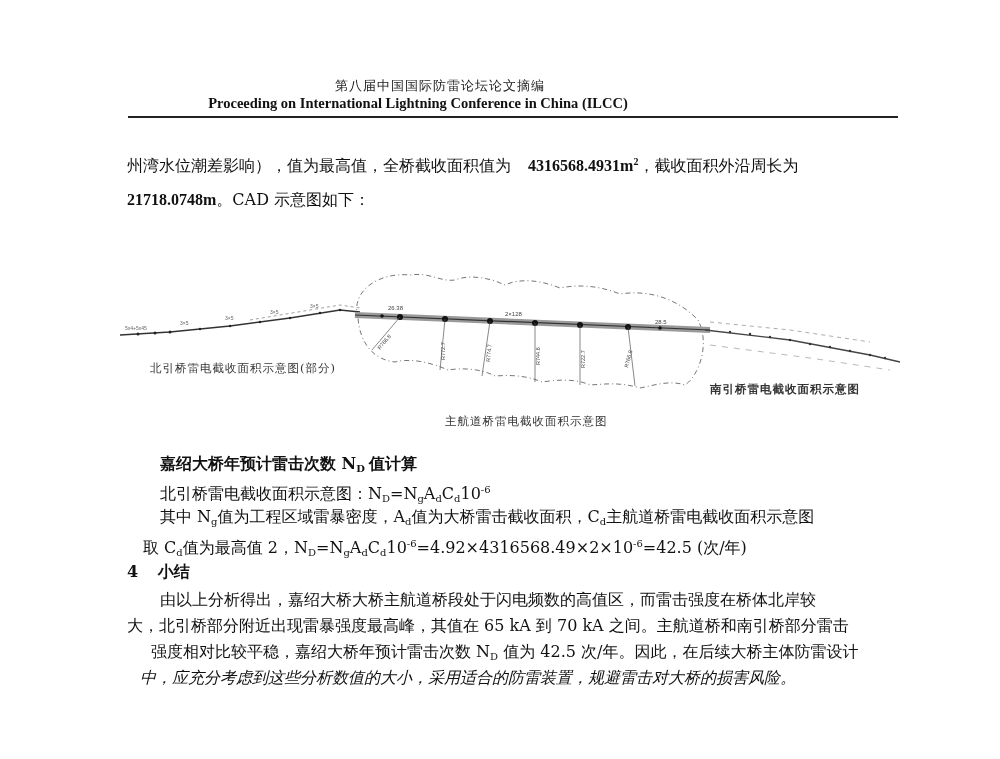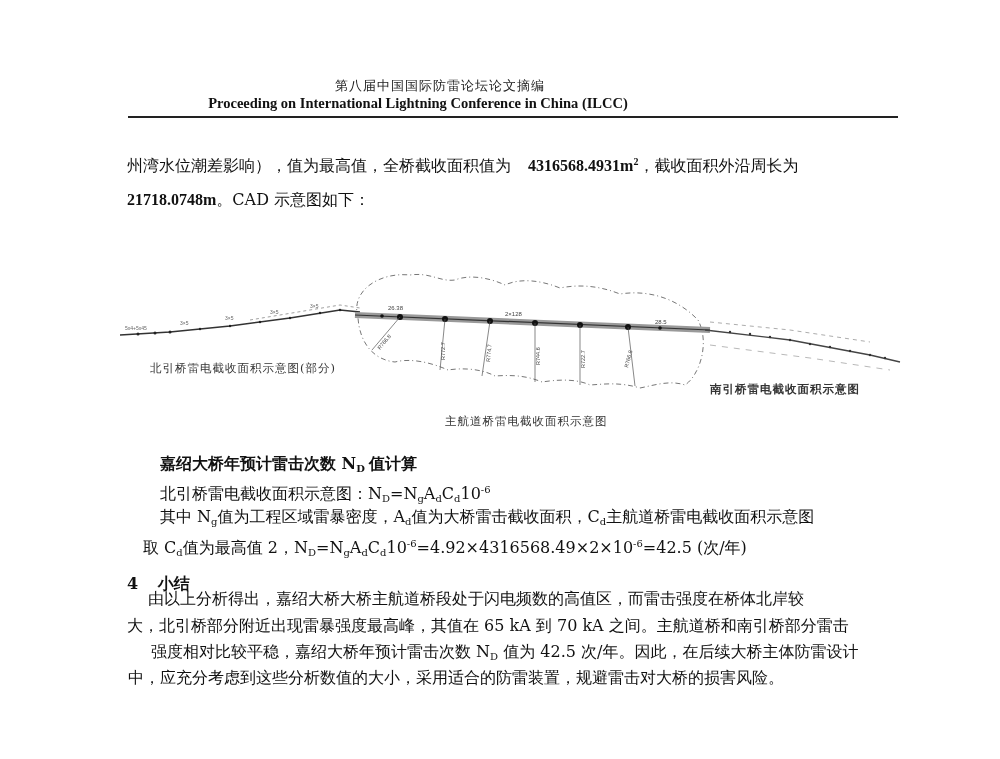--- a/index.html
+++ b/index.html
@@ -121,22 +121,22 @@
 <div class="abs para" style="left:160px; top:478px;">
   <span>北引桥雷电截收面积示意图：N</span><span class="sub">D</span><span>=N</span><span class="sub">g</span>A<span class="sub">d</span>C<span class="sub">d</span><span>10</span><span class="sup">-6</span>
 </div>
 <div class="abs para" style="left:160px; top:505px;">
   <span>其中 N</span><span class="sub">g</span><span>值为工程区域雷暴密度，A</span><span class="sub">d</span><span>值为大桥雷击截收面积，C</span><span class="sub">d</span><span>主航道桥雷电截收面积示意图</span>
 </div>
 <div class="abs para" style="left:143px; top:532px;">
   <span>取 C</span><span class="sub">d</span><span>值为最高值 2，N</span><span class="sub">D</span>=N<span class="sub">g</span>A<span class="sub">d</span>C<span class="sub">d</span>10<span class="sup">-6</span><span>=4.92×4316568.49×2×10</span><span class="sup">-6</span><span>=42.5 (次/年)</span>
 </div>
 
-<div class="abs para bold" style="left:127px; top:560px;margin-top:12px;">
+<div class="abs para bold" style="left:127px; top:560px;">
   <span>4</span>
   <span style="margin-left:14px;">小结</span>
 </div>
-<div class="abs para" style="left:148px; top:588px;font-family:Liberation Mono, monospace;">由以上分析得出，嘉绍大桥大桥主航道桥段处于闪电频数的高值区，而雷击强度在桥体北岸较</div>
+<div class="abs para" style="left:160px; top:588px;">由以上分析得出，嘉绍大桥大桥主航道桥段处于闪电频数的高值区，而雷击强度在桥体北岸较</div>
 <div class="abs para" style="left:127px; top:614px;">大，北引桥部分附近出现雷暴强度最高峰，其值在 65 kA 到 70 kA 之间。主航道桥和南引桥部分雷击</div>
 <div class="abs para" style="left:127px; top:640px;margin-left:24px;">
   <span>强度相对比较平稳，嘉绍大桥年预计雷击次数 N</span><span class="sub">D</span> <span>值为 42.5 次/年。因此，在后续大桥主体防雷设计</span>
 </div>
-<div class="abs para" style="left:128px; top:666px;">中，应充分考虑到这些分析数值的大小，采用适合的防雷装置，规避雷击对大桥的损害风险。</div>
+<div class="abs para" style="left:140px; top:666px;font-style:italic;">中，应充分考虑到这些分析数值的大小，采用适合的防雷装置，规避雷击对大桥的损害风险。</div>
 
 </body></html>

